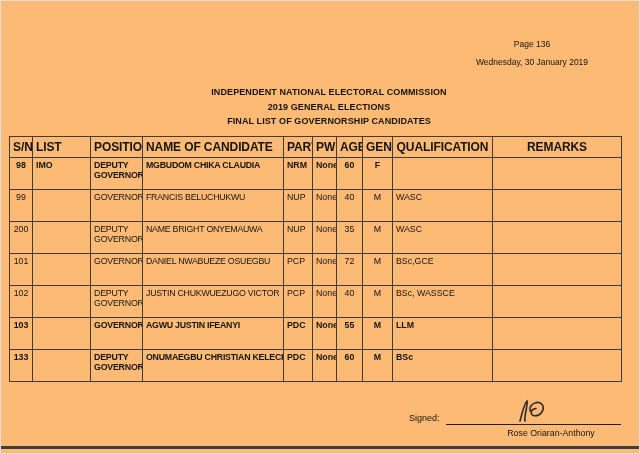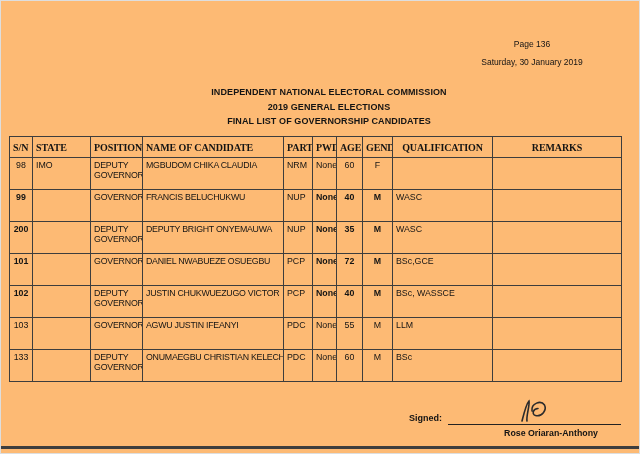--- a/index.html
+++ b/index.html
@@ -21,45 +21,45 @@
 
   
   .titles { position:absolute; top:86px; left:0; width:100%; text-align:center; transform:translateX(9px); }
   .t-line { font-size:9px; font-weight:bold; letter-spacing:0.1px; margin-bottom:4.5px; }
 
   
   table.cands { position:absolute; top:135px; left:8px; width:612px; border-collapse:collapse; table-layout:fixed; }
   table.cands th, table.cands td { border:1px solid #3d3d3d; overflow:hidden; }
   table.cands thead tr { height:21px; }
   table.cands tbody tr { height:32px; }
-  table.cands th { font-size:10px; font-weight:bold; padding:2px 3px; vertical-align:middle; letter-spacing:-0.1px;font-family:Liberation Serif, serif; }
+  table.cands th { font-size:12px; font-weight:bold; padding:2px 3px; vertical-align:middle; letter-spacing:-0.1px; }
   table.cands td { font-size:8.8px; padding:2px 3px; vertical-align:top; }
   td.cell-name { font-size:8.2px; letter-spacing:-0.25px; white-space:nowrap; }
   td.cell-position { font-size:8.4px; letter-spacing:-0.2px; padding-left:2px; padding-right:2px; }
-  tr.bold-row td { font-weight:normal; }
-  .al-l { text-align:left; } .al-c { text-align:center;font-weight:bold; }
+  tr.bold-row td { font-weight:bold; }
+  .al-l { text-align:left; } .al-c { text-align:center; }
 
   
   .sign-area { position:absolute; top:396px; right:18px; width:212px; font-size:9px; }
   .sign-row { display:flex; align-items:flex-end; }
-  .sign-label { font-weight:bold; padding-bottom:2px; white-space:nowrap; }
+  .sign-label { font-weight:normal; padding-bottom:2px; white-space:nowrap; }
   .sig-line { flex:1; margin-left:6px; border-bottom:1.3px solid #222; height:27px; position:relative; }
   .sig-svg { position:absolute; left:38%; bottom:0; }
-  .sign-names { margin-left:72px; text-align:center; margin-top:3px; font-weight:bold; line-height:11px; font-size:8.8px; }
+  .sign-names { margin-left:72px; text-align:center; margin-top:3px; font-weight:normal; line-height:11px; font-size:8.8px; }
 
   .bottom-rule { position:absolute; left:0; right:0; bottom:4px; height:3px; background:#3e3e3e; }
 </style>
 </head>
 <body>
 
 <div class="sheet">
 
   <div class="page-info">
     <div class="page-number">Page 136</div>
-    <div class="page-date">Saturday, 30 January 2019</div>
+    <div class="page-date">Wednesday, 30 January 2019</div>
   </div>
 
 
   <div class="titles">
     <div class="t-line">INDEPENDENT NATIONAL ELECTORAL COMMISSION</div>
     <div class="t-line">2019 GENERAL ELECTIONS</div>
     <div class="t-line">FINAL LIST OF GOVERNORSHIP CANDIDATES</div>
   </div>
 
   <table class="cands">
@@ -71,21 +71,21 @@
       <col style="width:29px">
         <col style="width:24px">
         <col style="width:26px">
         <col style="width:30px">
       <col style="width:100px">
         <col style="width:129px">
     </colgroup>
     <thead>
       <tr>
           <th class="al-l">S/N</th>
-          <th class="al-l">STATE</th>
+          <th class="al-l">LIST</th>
           <th class="al-l">POSITION</th>
           <th class="al-l">NAME OF CANDIDATE</th>
           <th class="al-c">PARTY</th>
           <th class="al-c">PWD</th>
           <th class="al-c">AGE</th>
           <th class="al-c">GENDER</th>
           <th class="al-c">QUALIFICATION</th>
           <th class="al-c">REMARKS</th>
         </tr>
     </thead>
@@ -111,21 +111,21 @@
           <td class="al-c cell-pwd">None</td>
           <td class="al-c cell-age">40</td>
           <td class="al-c cell-gender">M</td>
           <td class="al-l cell-qualification">WASC</td>
           <td class="al-l cell-remarks"></td>
         </tr>
         <tr>
           <td class="al-c cell-sn">200</td>
           <td class="al-l cell-state"></td>
           <td class="al-l cell-position">DEPUTY GOVERNOR</td>
-          <td class="al-l cell-name">DEPUTY BRIGHT ONYEMAUWA</td>
+          <td class="al-l cell-name">NAME BRIGHT ONYEMAUWA</td>
           <td class="al-l cell-party">NUP</td>
           <td class="al-c cell-pwd">None</td>
           <td class="al-c cell-age">35</td>
           <td class="al-c cell-gender">M</td>
           <td class="al-l cell-qualification">WASC</td>
           <td class="al-l cell-remarks"></td>
         </tr>
         <tr>
           <td class="al-c cell-sn">101</td>
           <td class="al-l cell-state"></td>

